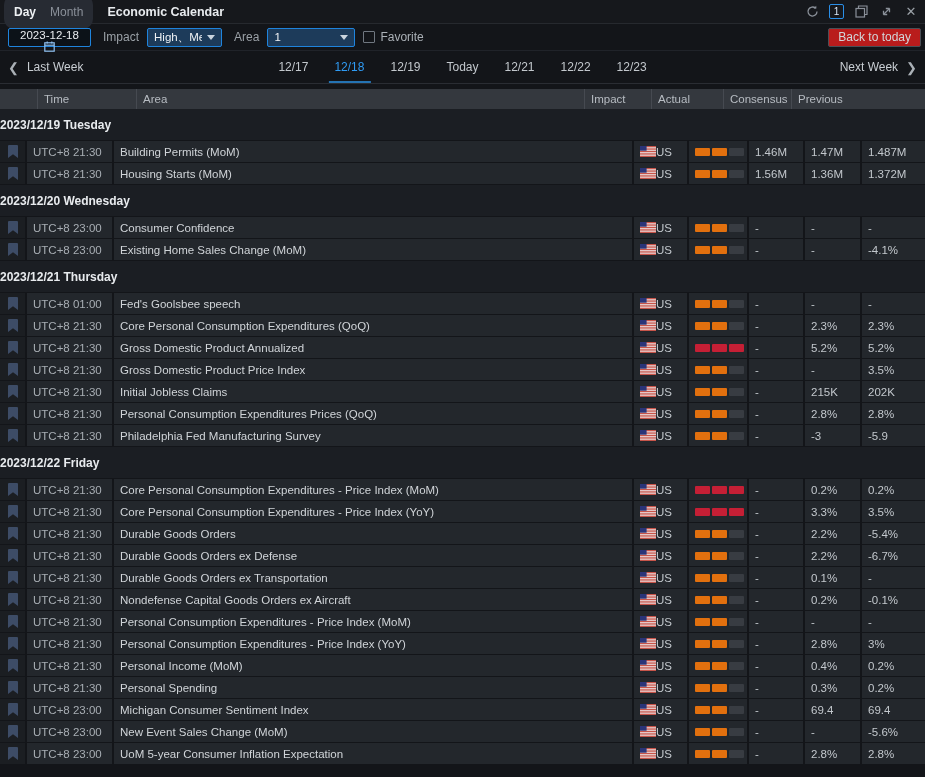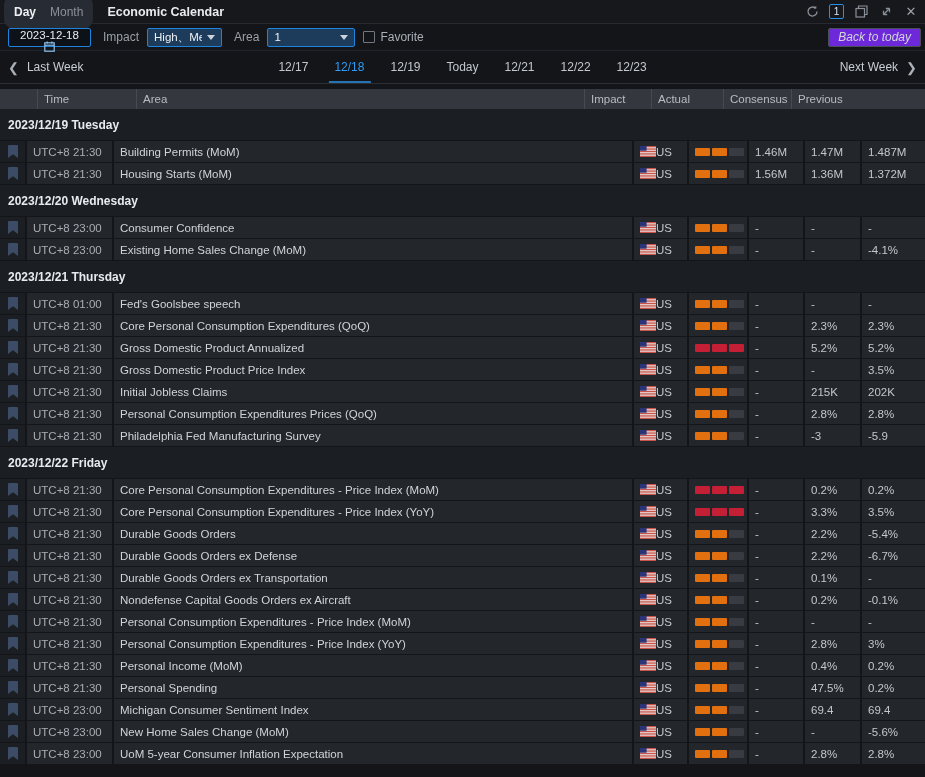--- a/index.html
+++ b/index.html
@@ -23,39 +23,39 @@
   .datebox { width:83px; height:19px; background:#0c1218; border:1px solid #1f84dd; border-radius:2px; display:flex; align-items:center; justify-content:space-between; padding:0 5px; cursor:pointer;flex-direction:column; }
   .datebox .dval { color:#e8ebee; font-size:11.5px; }
   .flabel { color:#9aa0a6; font-size:12px; margin-left:4px; }
   .selbox { height:19px; background:#1d3b5a; border:1px solid #1f84dd; border-radius:2px; display:flex; align-items:center; justify-content:space-between; padding:0 6px; cursor:pointer; }
   .selbox .sval { color:#eef1f4; font-size:11.5px; white-space:nowrap; overflow:hidden; }
   .sel-impact { width:75px; }
   .sel-area { width:88px; }
   .caret { width:0; height:0; border-left:4px solid transparent; border-right:4px solid transparent; border-top:5px solid #c9d4de; margin-left:5px; flex:none; }
   .chk { width:12px; height:12px; border:1px solid #707780; border-radius:1px; background:transparent; cursor:pointer; }
   .chk-label { color:#aab0b6; margin-left:-3px; }
-  .back-btn { margin-left:auto; height:19px; padding:0 9px; border:1px solid #4a4f56; border-radius:2px; color:#d2d6da; font-size:12px; display:flex; align-items:center; cursor:pointer; background:#6d28d9;font-style:italic; }
+  .back-btn { margin-left:auto; height:19px; padding:0 9px; border:1px solid #4a4f56; border-radius:2px; color:#d2d6da; font-size:12px; display:flex; align-items:center; cursor:pointer; background:#b91c1c; }
 
   
   .weeknav { height:33px; display:flex; align-items:center; border-bottom:1px solid #2a2d33; padding:0 8px; position:relative; }
   .wn-side { display:flex; align-items:center; gap:8px; color:#c9ced3; cursor:pointer; font-size:12px; }
   .wn-chev { font-size:13px; color:#aab0b6; }
   .wn-tabs { position:absolute; left:50%; transform:translateX(-50%); display:flex; gap:22px; height:100%; align-items:stretch; }
   .datetab { display:flex; align-items:center; color:#c3c8cd; cursor:pointer; position:relative; padding:0 2px; font-size:12px; }
   .datetab.active { color:#2f9bf4; }
   .datetab.active::after { content:''; position:absolute; left:-4px; right:-4px; bottom:0; height:2px; background:#2473b3; }
   .wn-right { margin-left:auto; }
 
   
   .grid8 { display:grid; grid-template-columns:25px 85px 1fr 53px 58px 54px 55px 63px; column-gap:2px; }
   .thead { background:#34383e; height:20px; align-items:stretch; }
   .th { display:flex; align-items:center; padding-left:6px; color:#b7bcc2; font-size:11.5px; }
   .th + .th { border-left:1px solid #464a51; }
   .tbody { }
-  .section-title { height:31px; display:flex; align-items:center; padding-left:8px; background:#1b1e23; color:#e8ebee; font-weight:bold; font-size:12px; margin-bottom:1px; }
+  .section-title { height:31px; display:flex; align-items:center; background:#1b1e23; color:#e8ebee; font-weight:bold; font-size:12px; margin-bottom:1px; }
   .trow { height:21px; margin-bottom:1px; cursor:pointer; }
   .cell { background:#23272c; display:flex; align-items:center; padding-left:6px; font-size:11.5px; color:#c3c8cd; overflow:hidden; white-space:nowrap; }
   .c-bookmark { background:#1b1e22; justify-content:center; padding-left:0; }
   .c-time { color:#a8aeb4; }
   .c-event { color:#d0d4d8; }
   .c-area { }
   .flag { flex:none; display:block; }
   .impact-bars { display:flex; gap:2px; align-items:center; }
   .bar { width:15px; height:8px; border-radius:1px; display:block; }
   .bar-orange { background:#e2700e; }
@@ -841,21 +841,21 @@
             <span>US</span>
           </div>
           <div class="cell">
             <span class="impact-bars">
               <span class="bar bar-orange"></span>
               <span class="bar bar-orange"></span>
               <span class="bar bar-empty"></span>
             </span>
           </div>
           <div class="cell">-</div>
-          <div class="cell">47.5%</div>
+          <div class="cell">0.3%</div>
           <div class="cell">0.2%</div>
         </div>
         <div class="grid8 trow">
           <div class="cell c-bookmark">
             <svg width="10" height="13" viewBox="0 0 10 13">
               <path d="M1 0h8a1 1 0 0 1 1 1v12L5 9.3 0 13V1a1 1 0 0 1 1-1z" fill="#3d4c66"></path>
             </svg>
           </div>
           <div class="cell c-time">UTC+8 23:00</div>
           <div class="cell c-event">Michigan Consumer Sentiment Index</div>
@@ -884,21 +884,21 @@
           <div class="cell">69.4</div>
           <div class="cell">69.4</div>
         </div>
         <div class="grid8 trow">
           <div class="cell c-bookmark">
             <svg width="10" height="13" viewBox="0 0 10 13">
               <path d="M1 0h8a1 1 0 0 1 1 1v12L5 9.3 0 13V1a1 1 0 0 1 1-1z" fill="#3d4c66"></path>
             </svg>
           </div>
           <div class="cell c-time">UTC+8 23:00</div>
-          <div class="cell c-event">New Home Sales Change (MoM)</div>
+          <div class="cell c-event">New Event Sales Change (MoM)</div>
           <div class="cell c-area">
             <svg class="flag" width="16" height="11" viewBox="0 0 16 11">
               <rect width="16" height="11" fill="#eef1f4"></rect>
               <rect y="0" width="16" height="0.85" fill="#c0392b"></rect>
               <rect y="1.69" width="16" height="0.85" fill="#c0392b"></rect>
               <rect y="3.38" width="16" height="0.85" fill="#c0392b"></rect>
               <rect y="5.08" width="16" height="0.85" fill="#c0392b"></rect>
               <rect y="6.77" width="16" height="0.85" fill="#c0392b"></rect>
               <rect y="8.46" width="16" height="0.85" fill="#c0392b"></rect>
               <rect y="10.15" width="16" height="0.85" fill="#c0392b"></rect>

